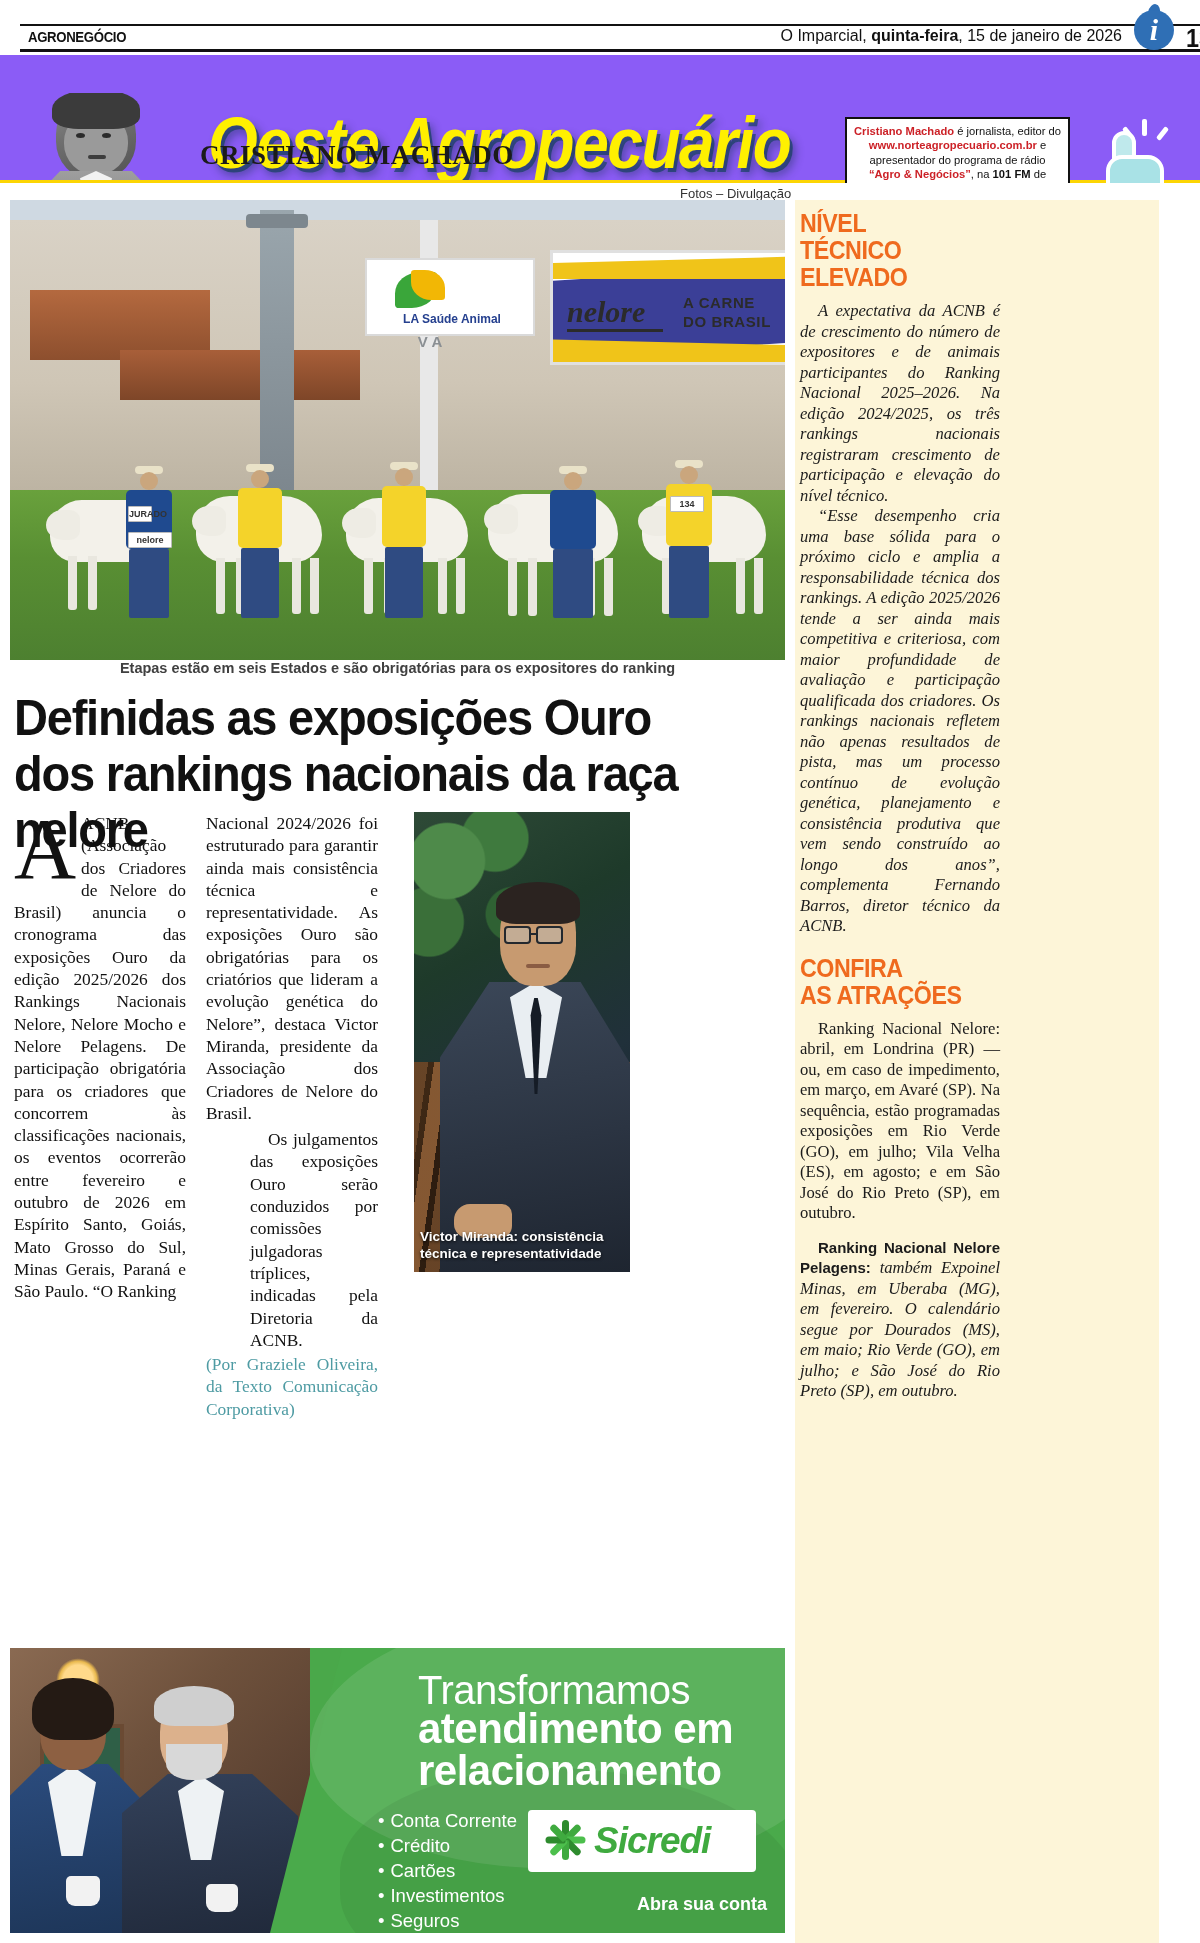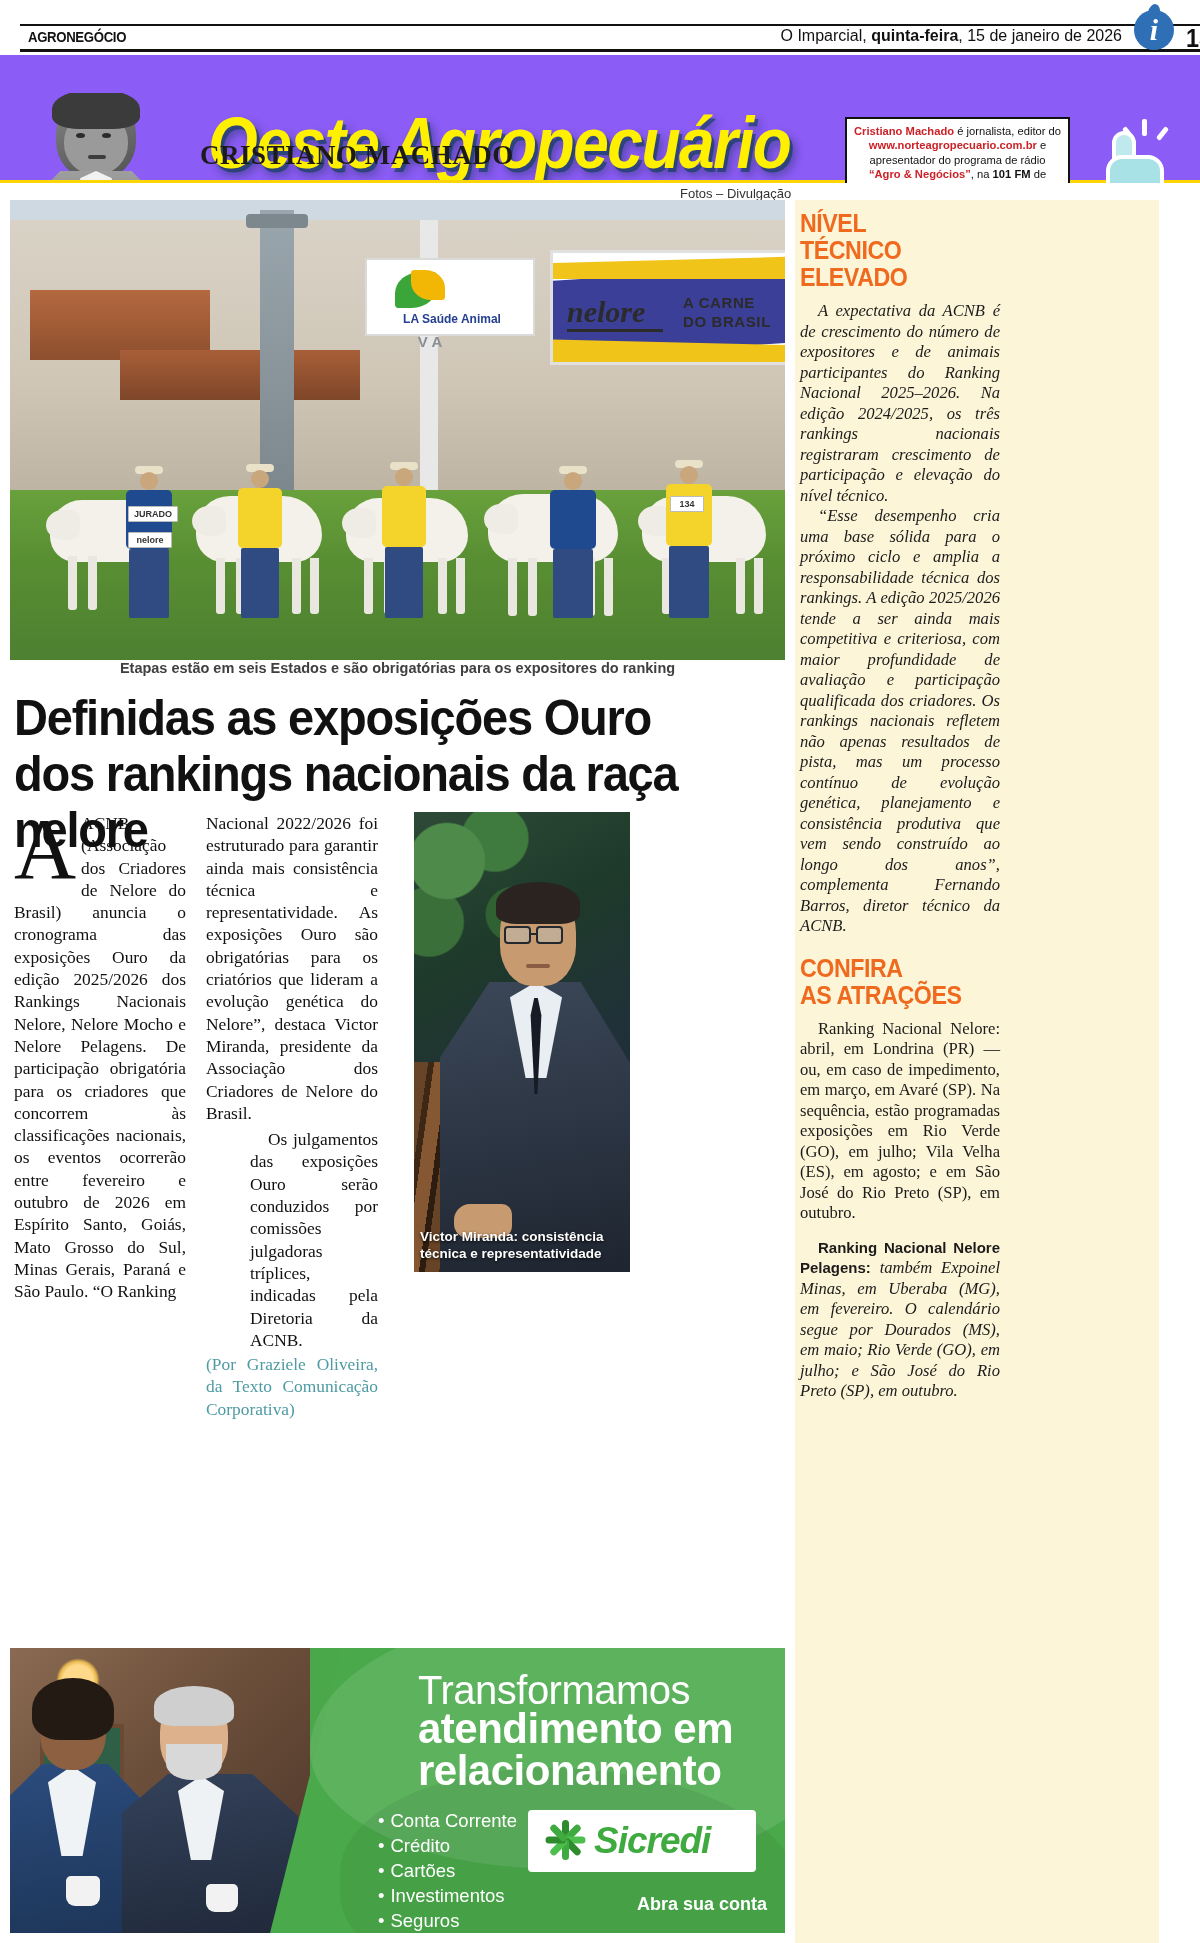--- a/index.html
+++ b/index.html
@@ -635,21 +635,21 @@
   <div class="cow-leg" style="left:672px; top:358px; height:56px;"></div>
   <div class="cow-leg" style="left:726px; top:358px; height:56px;"></div>
   <div class="cow-leg" style="left:744px; top:358px; height:56px;"></div>
 
   <div class="handler" style="left:116px; top:290px; width:46px; height:128px;">
     <div class="hat"></div>
     <div class="hd"></div>
     <div class="vest" style="background:#1f4a8f;"></div>
     <div class="legs"></div>
   </div>
-  <div class="num-tag" style="left:118px; top:306px; width:50px;">JURADO</div>
+  <div class="num-tag" style="left:118px; top:306px; width:24px;">JURADO</div>
   <div class="num-tag" style="left:118px; top:332px; width:44px;">nelore</div>
 
   <div class="handler" style="left:228px; top:288px; width:44px; height:130px;">
     <div class="hat"></div>
     <div class="hd"></div>
     <div class="vest" style="background:#f4d32a;"></div>
     <div class="legs"></div>
   </div>
 
   <div class="handler" style="left:372px; top:286px; width:44px; height:132px;">
@@ -676,21 +676,21 @@
 </div>
 
 <div class="photo-caption">Etapas estão em seis Estados e são obrigatórias para os expositores do ranking</div>
 <h1 class="headline">Definidas as exposições Ouro dos rankings nacionais da raça nelore</h1>
 
 <div class="article">
   <div class="col col1">
     <span class="dropcap">A</span><span>ACNB (Associação dos Criadores de Nelore do Brasil) anuncia o cronograma das exposições Ouro da edição 2025/2026 dos Rankings Nacionais Nelore, Nelore Mocho e Nelore Pelagens. De participação obrigatória para os criadores que concorrem às classificações nacionais, os eventos ocorrerão entre fevereiro e outubro de 2026 em Espírito Santo, Goiás, Mato Grosso do Sul, Minas Gerais, Paraná e São Paulo. “O Ranking</span>
   </div>
   <div class="col col2">
-    <span>Nacional 2022/2026 foi estruturado para garantir ainda mais consistência técnica e representatividade. As exposições Ouro são obrigatórias para os criatórios que lideram a evolução genética do Nelore”, destaca Victor Miranda, presidente da Associação dos Criadores de Nelore do Brasil.</span>
+    <span>Nacional 2024/2026 foi estruturado para garantir ainda mais consistência técnica e representatividade. As exposições Ouro são obrigatórias para os criatórios que lideram a evolução genética do Nelore”, destaca Victor Miranda, presidente da Associação dos Criadores de Nelore do Brasil.</span>
     <p style="text-indent:18px;margin-top:4px;margin-left:44px;">Os julgamentos das exposições Ouro serão conduzidos por comissões julgadoras tríplices, indicadas pela Diretoria da ACNB.</p>
     <span class="byline">(Por Graziele Oliveira, da Texto Comunicação Corporativa)</span>
   </div>
 
   <div class="article-photo">
     <div class="ap-bg"></div>
     <div class="ap-leaves"></div>
     <div class="ap-wood"></div>
     <div class="ap-suit"></div>
     <div class="ap-shirt"></div>

